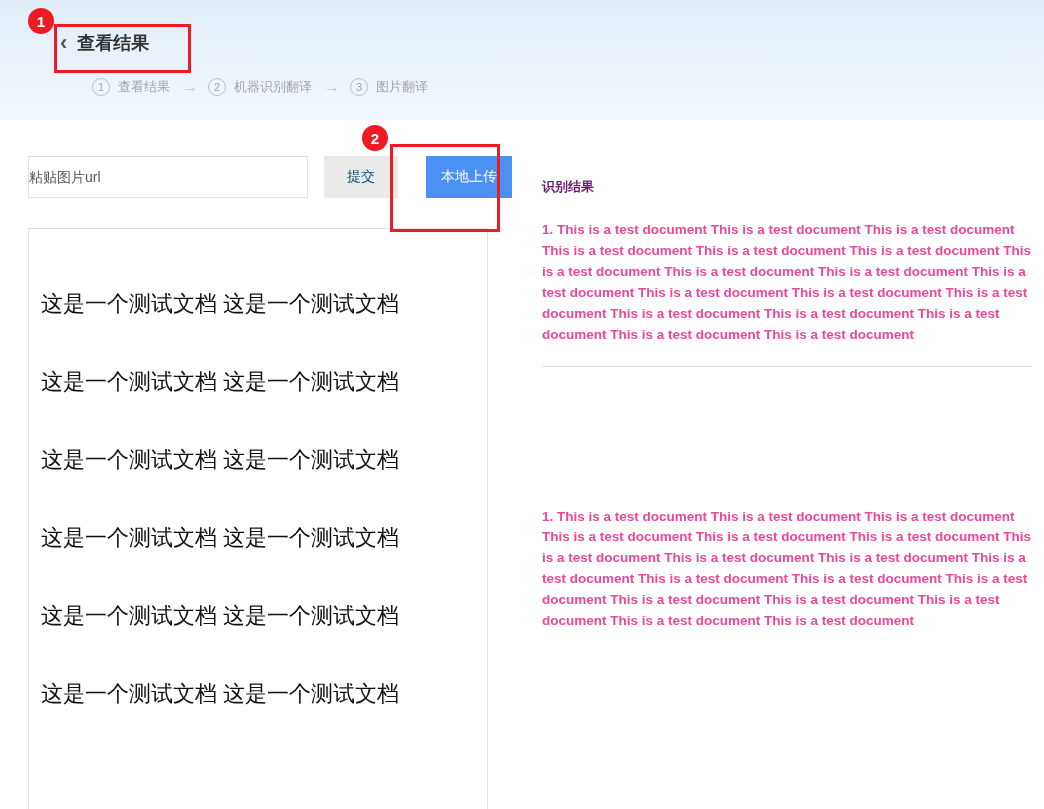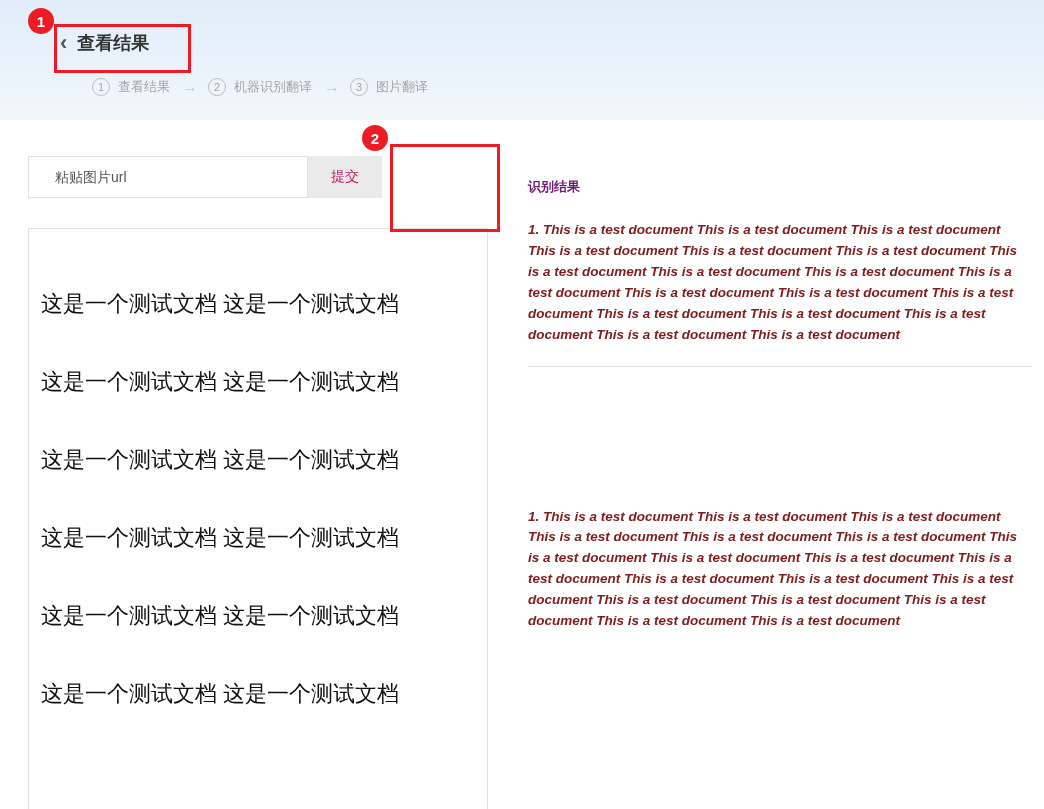--- a/index.html
+++ b/index.html
@@ -53,33 +53,34 @@
     .right-col { flex: 1; padding-top: 22px; }
     .input-row {
       display: flex;
       align-items: stretch;
       height: 42px;
       margin-bottom: 30px;
     }
     .url-input {
       flex: 0 0 280px;
       border: 1px solid #e2e2e2;
-      padding: 0 26px;
+      padding: 0 0;
       font-size: 14px;
       color: #333;
       outline: none;
     }
     .url-input::placeholder { color: #555; }
     .submit-btn {
       flex: 0 0 74px;
       border: none;
       background: #eaeaea;
-      color: #be185d;
+      color: #0c4a6e;
       font-size: 14px;
       cursor: pointer;
+      margin-left: 16px;
     }
     .upload-btn {
       margin-left: 28px;
       flex: 0 0 86px;
       border: none;
       background: #4b91f1;
       color: #fff;
       font-size: 14px;
       cursor: pointer;
     }
@@ -99,27 +100,26 @@
       white-space: nowrap;
     }
     .section-title {
       font-size: 13px;
       color: #701a75;
       font-weight: 600;
       margin-bottom: 24px;
     }
     .result-block {
       font-size: 13.5px;
-      color: #7f1d1d;
+      color: #ec4899;
       font-weight: 700;
       line-height: 1.55;
       padding-bottom: 20px;
       border-bottom: 1px solid #e2e2e2;
       margin-bottom: 30px;
-      font-style: italic;
     }
     .result-block.noline { border-bottom: none; }
     .spacer { height: 110px; }
     
     .callout-box {
       position: absolute;
       border: 3px solid #ed1c24;
       pointer-events: none;
     }
     .callout-num {
@@ -158,20 +158,21 @@
       <span>图片翻译</span>
     </div>
   </div>
 </div>
 
 <div class="body">
   <div class="left-col">
     <div class="input-row">
       <input class="url-input" type="text" placeholder="粘贴图片url" style="">
       <button class="submit-btn">提交</button>
+      <button class="upload-btn">本地上传</button>
     </div>
     <div class="preview">
       <div class="preview-line">这是一个测试文档  这是一个测试文档</div>
       <div class="preview-line">这是一个测试文档  这是一个测试文档</div>
       <div class="preview-line">这是一个测试文档  这是一个测试文档</div>
       <div class="preview-line">这是一个测试文档  这是一个测试文档</div>
       <div class="preview-line">这是一个测试文档  这是一个测试文档</div>
       <div class="preview-line">这是一个测试文档  这是一个测试文档</div>
     </div>
   </div>

